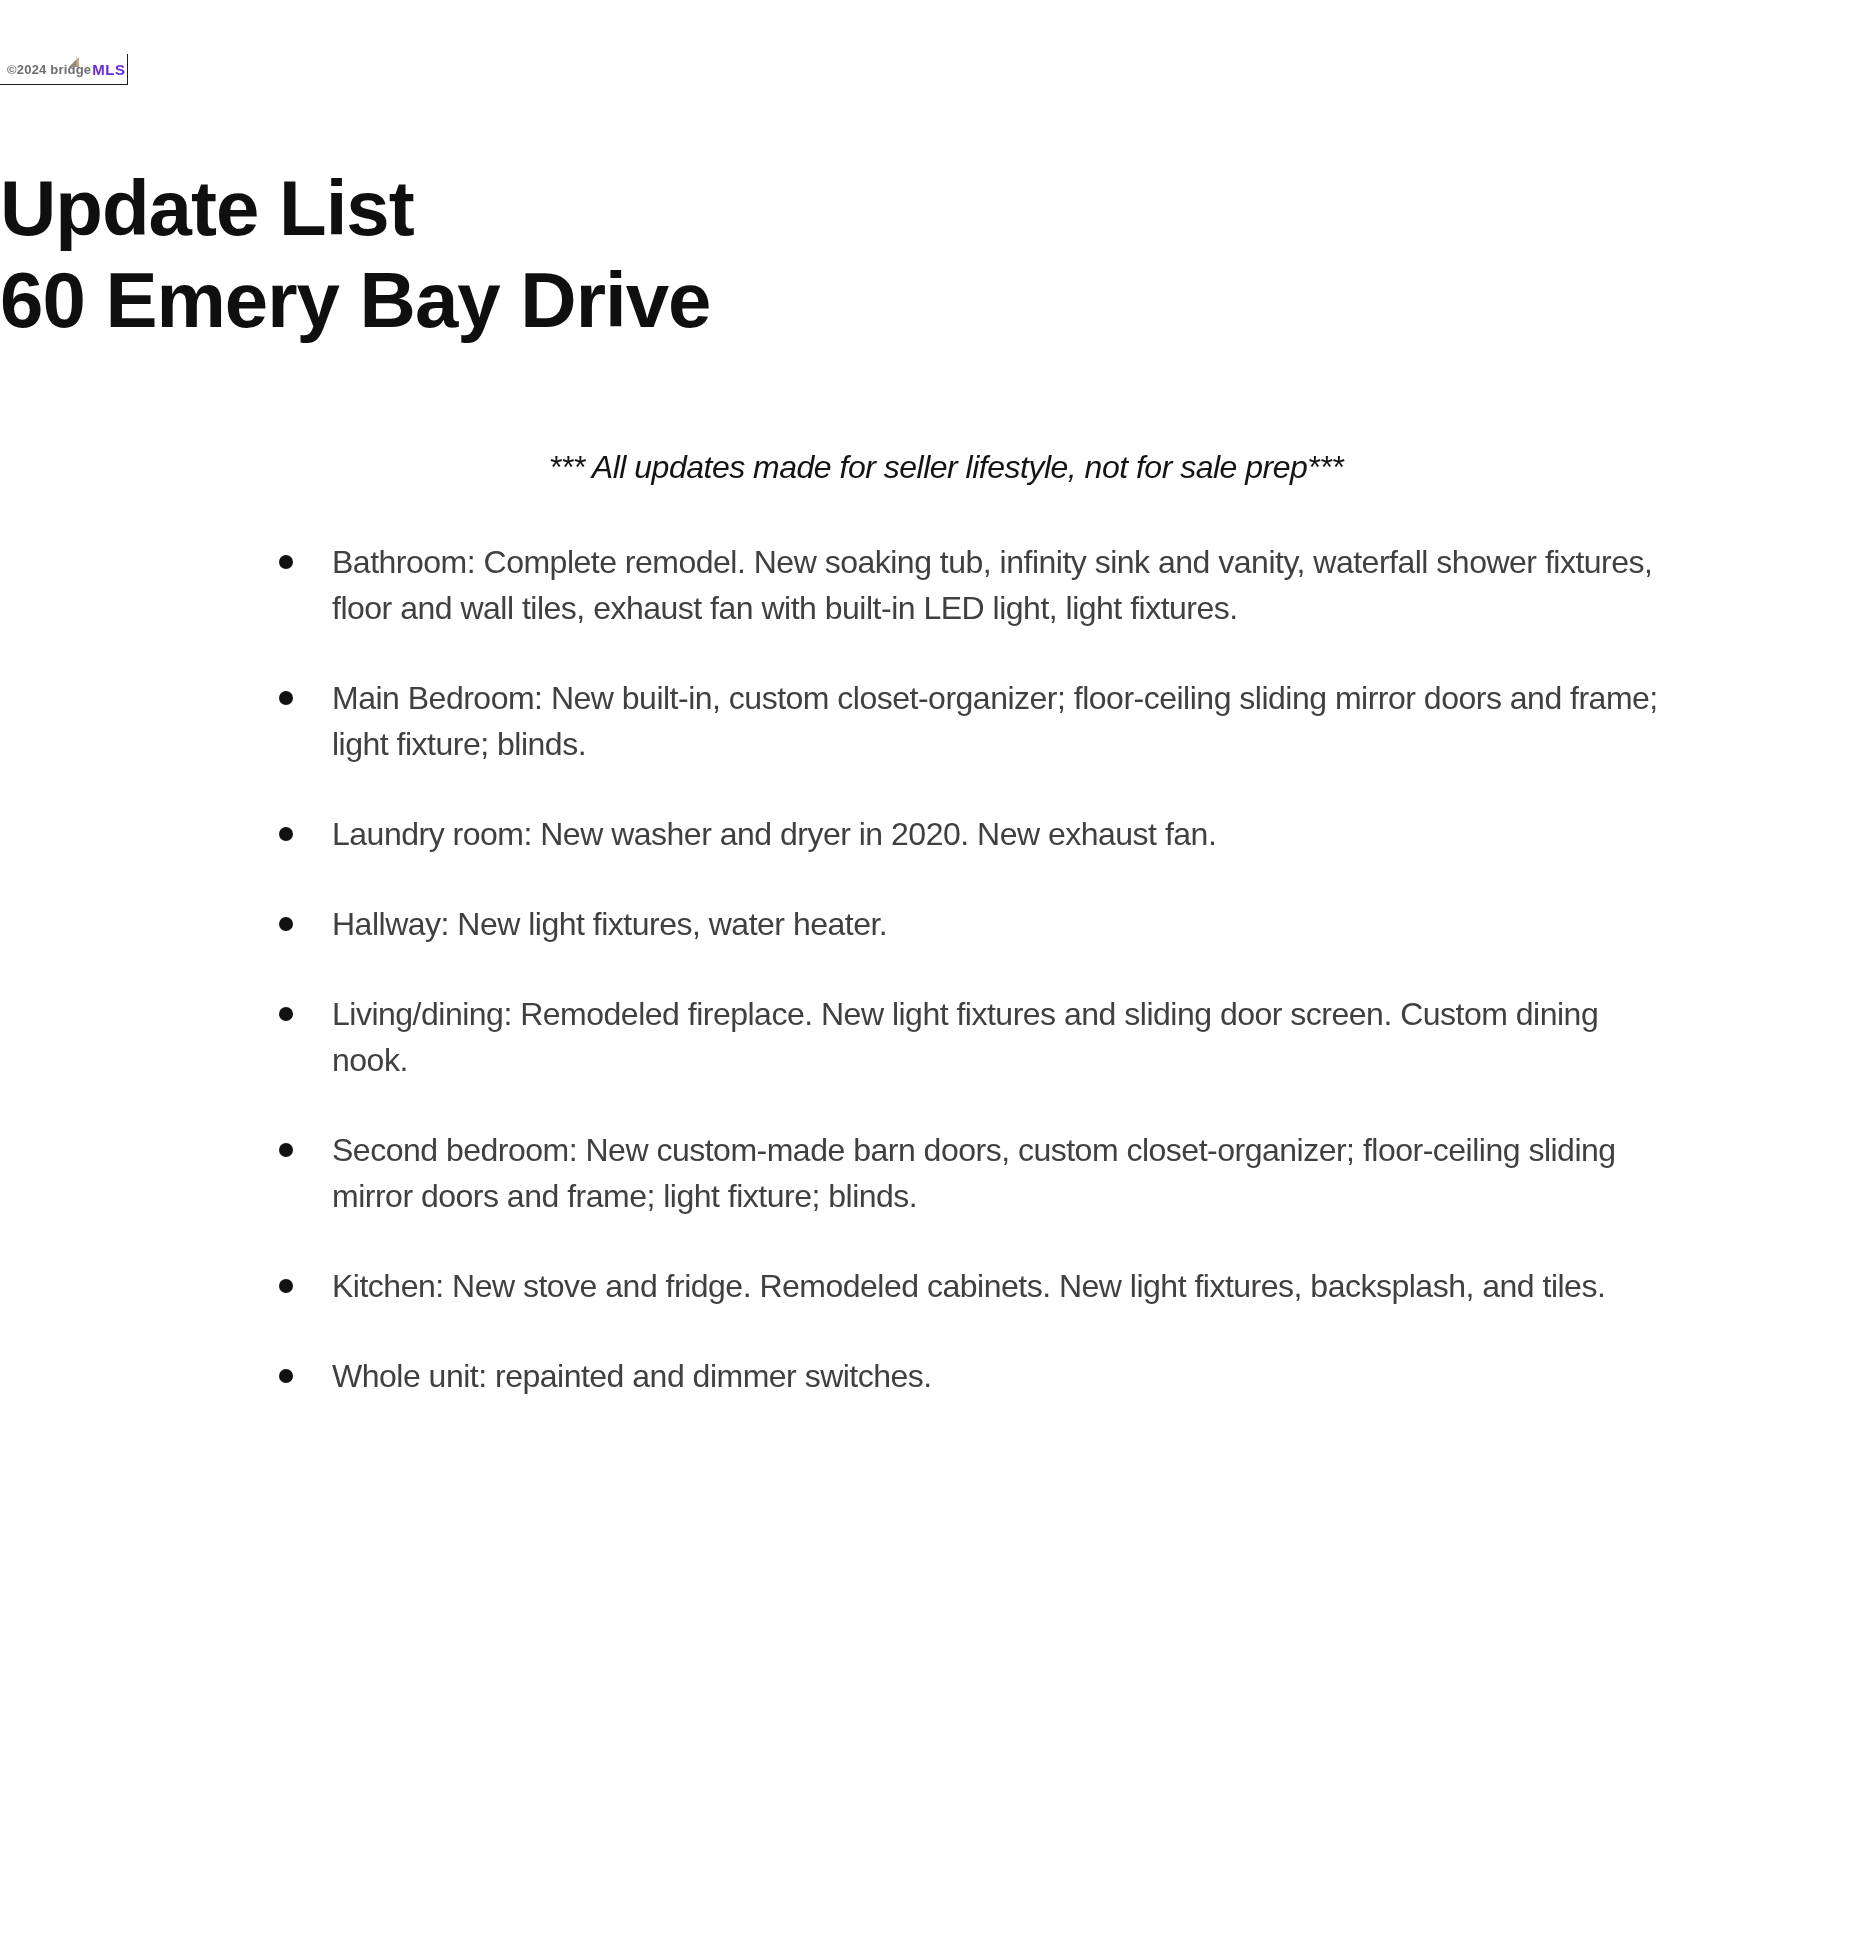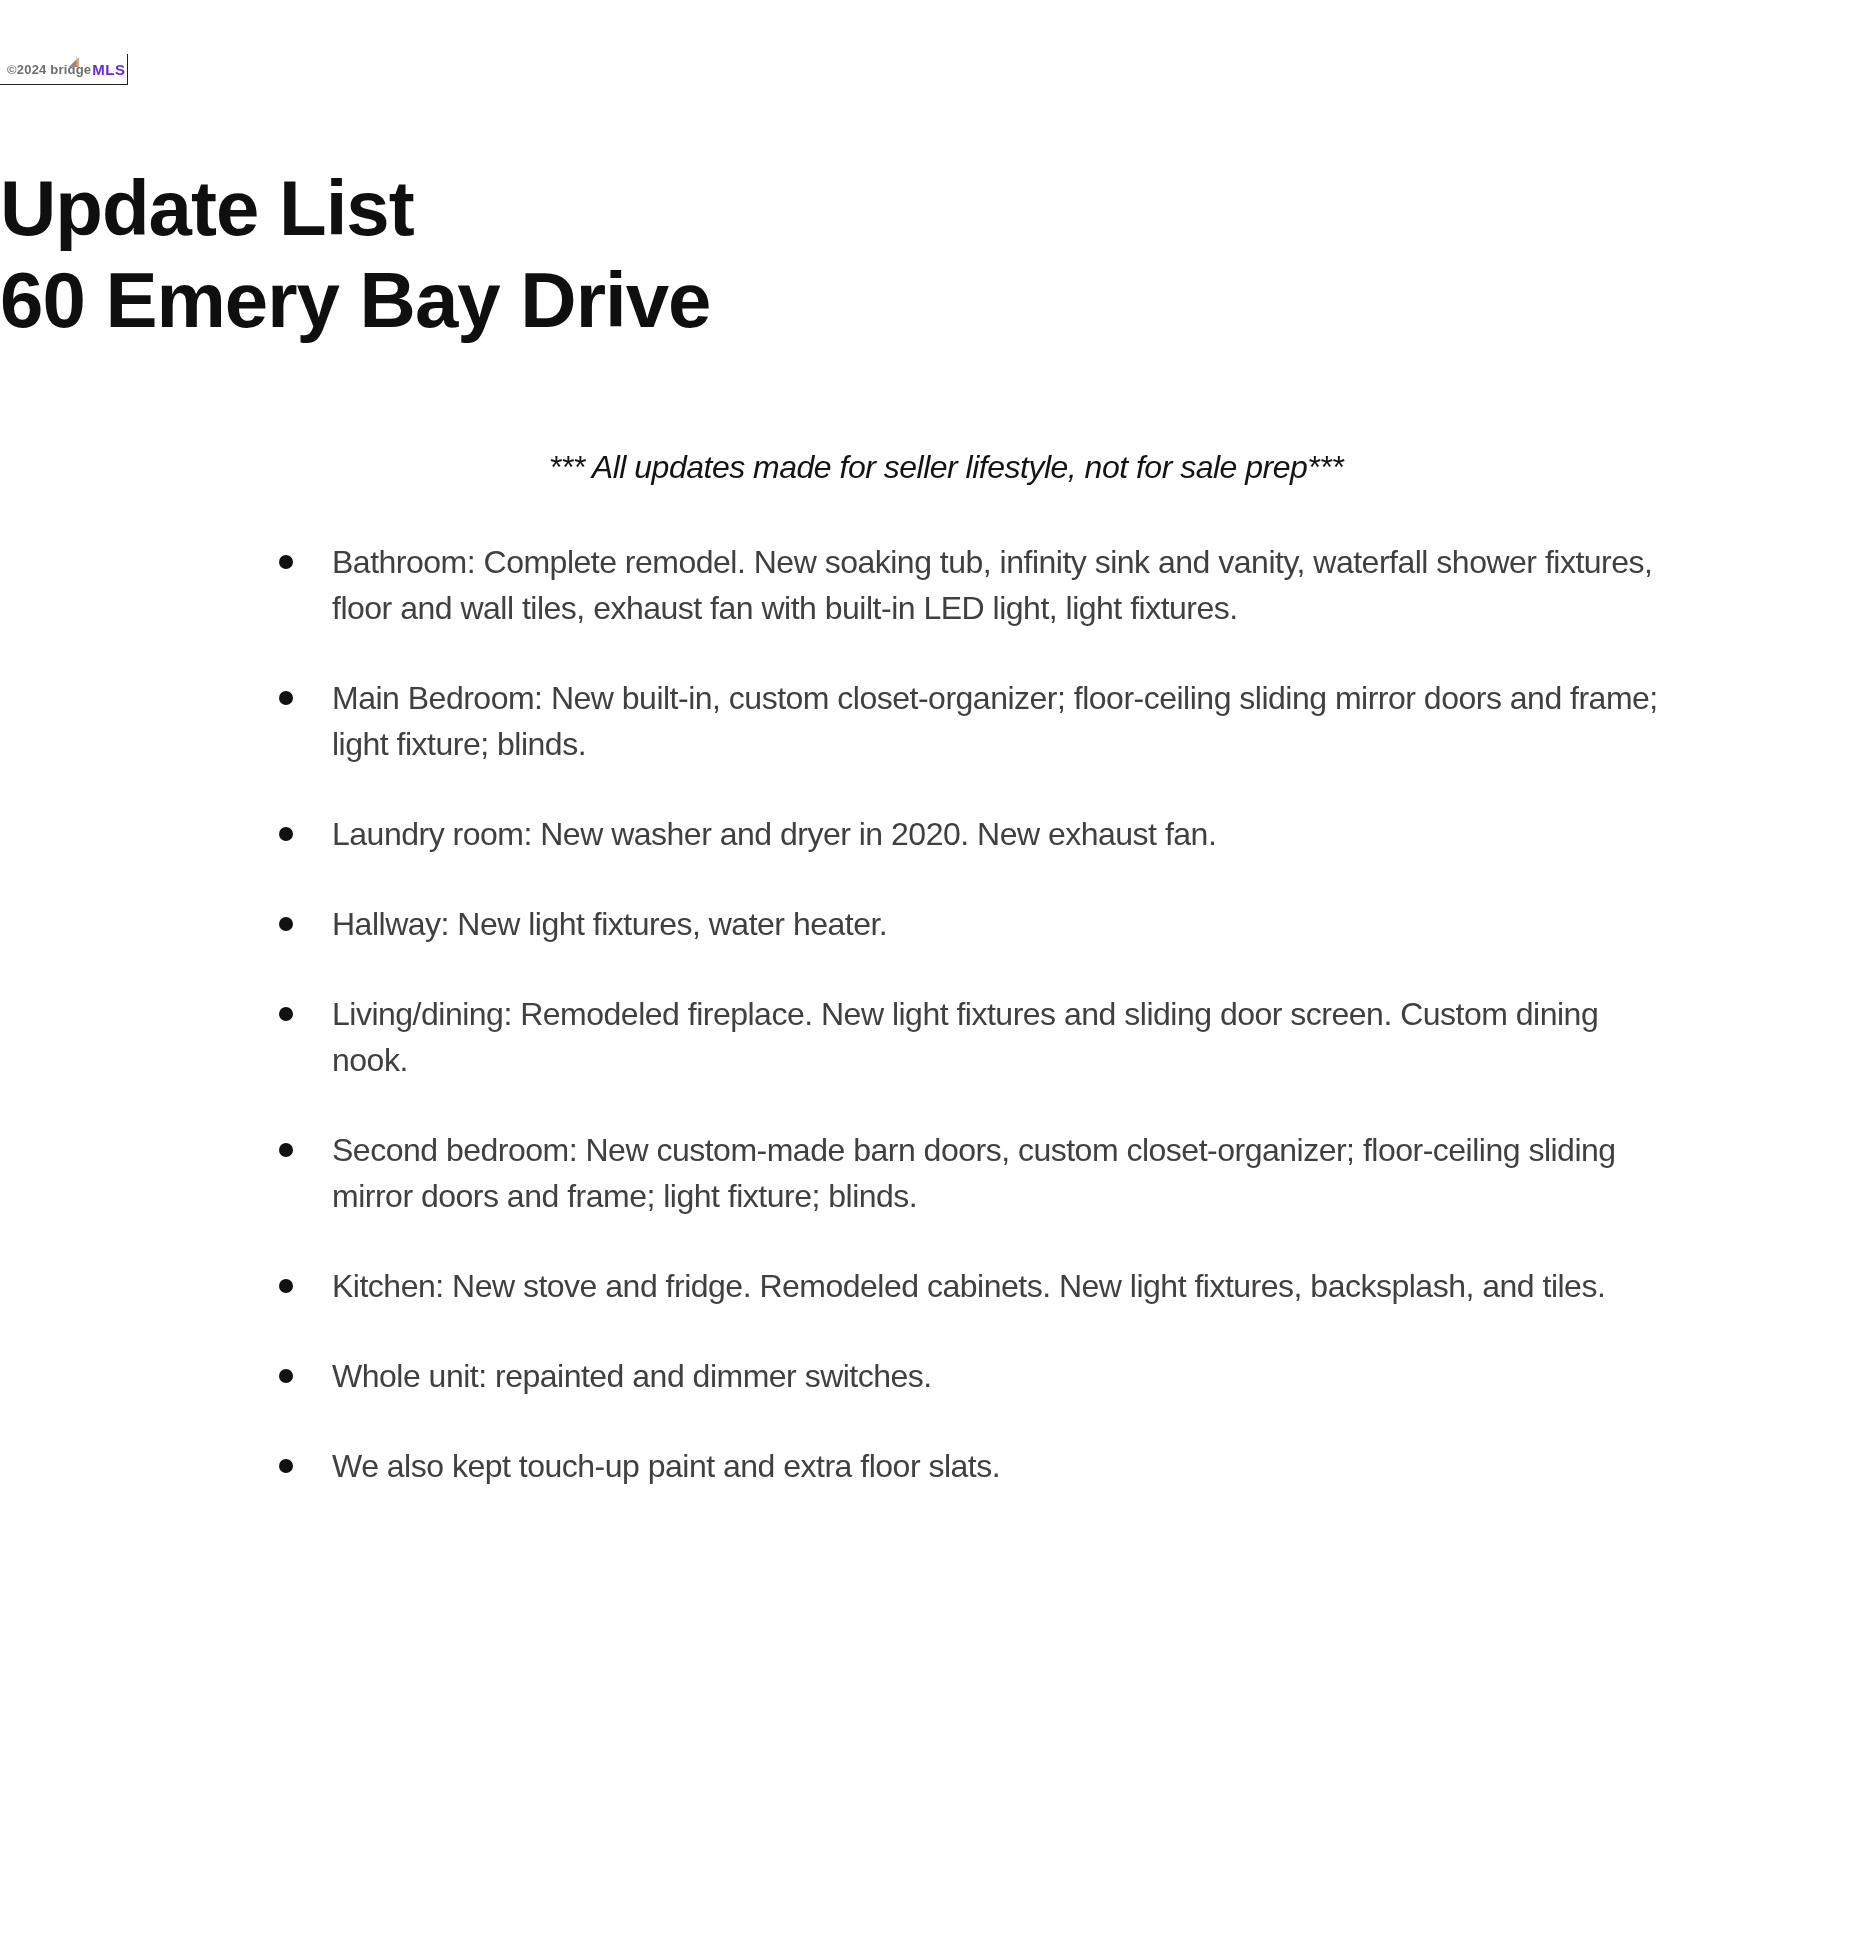--- a/index.html
+++ b/index.html
@@ -163,20 +163,16 @@
         <span class="txt">Second bedroom: New custom-made barn doors, custom closet-organizer; floor-ceiling sliding mirror doors and frame; light fixture; blinds.</span>
       </li>
       <li>
         <span class="dot"></span>
         <span class="txt">Kitchen: New stove and fridge. Remodeled cabinets. New light fixtures, backsplash, and tiles.</span>
       </li>
       <li>
         <span class="dot"></span>
         <span class="txt">Whole unit: repainted and dimmer switches.</span>
       </li>
-      <li>
-        <span class="dot"></span>
-        <span class="txt">We also kept touch-up paint and extra floor slats.</span>
-      </li>
     </ul>
 
   </div>
 </div>
 
 </body></html>

